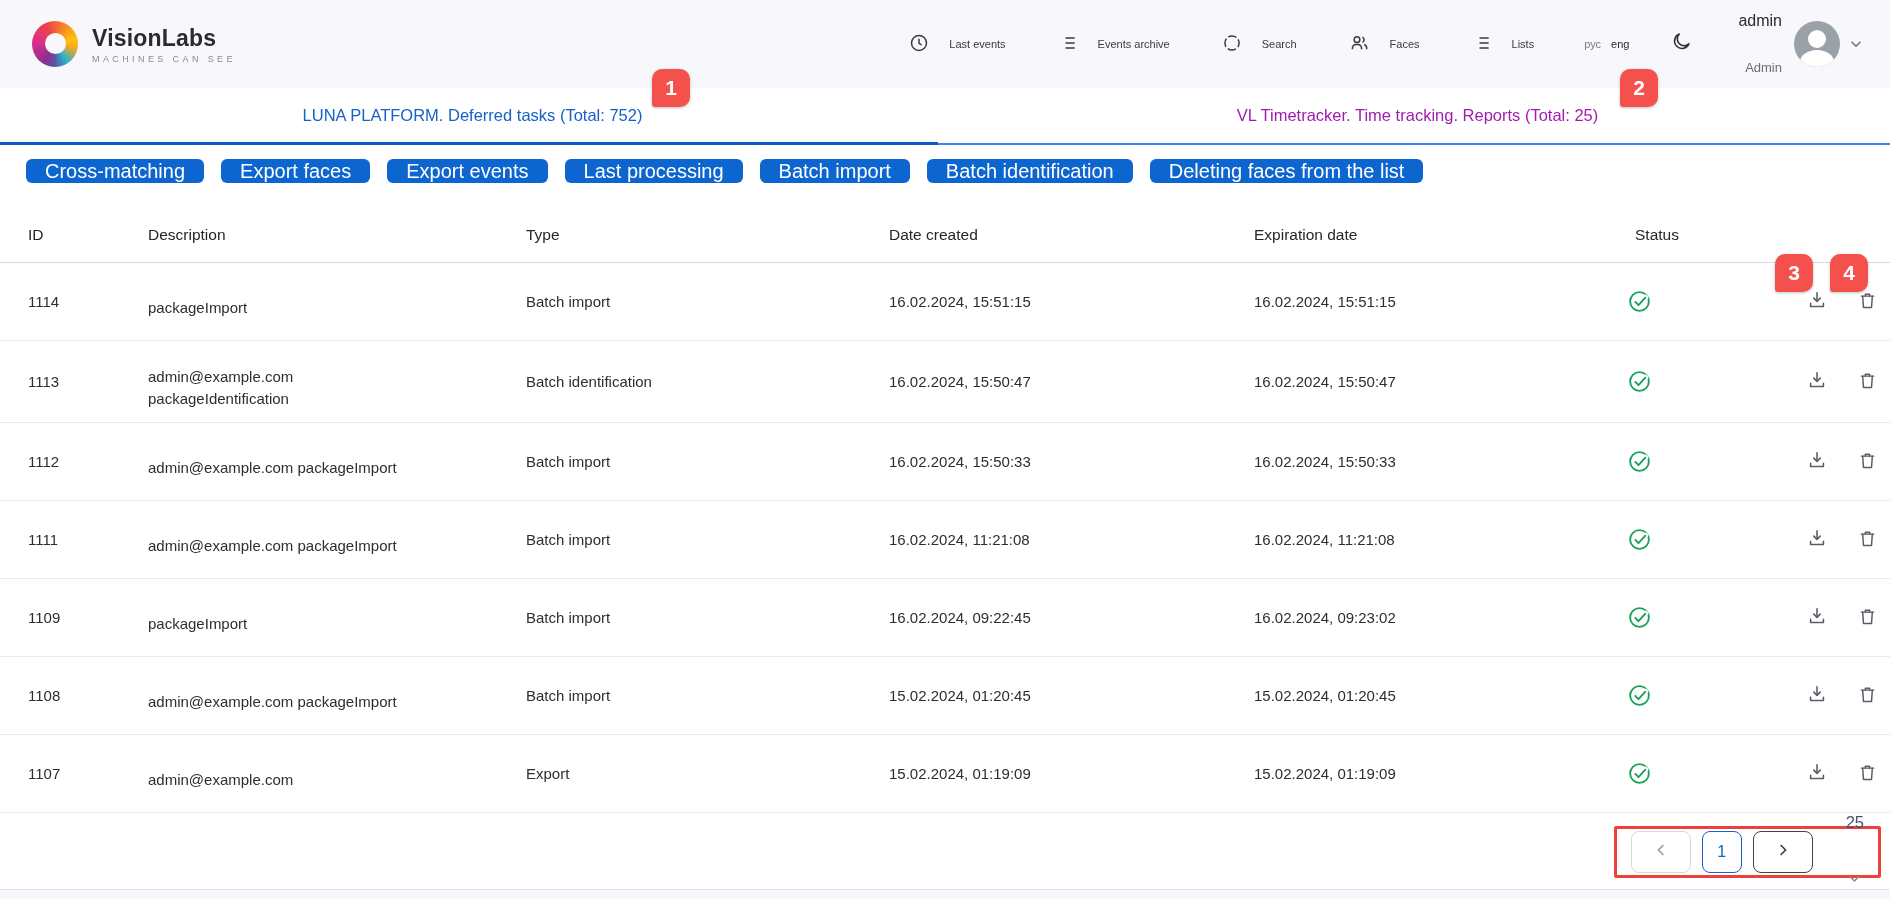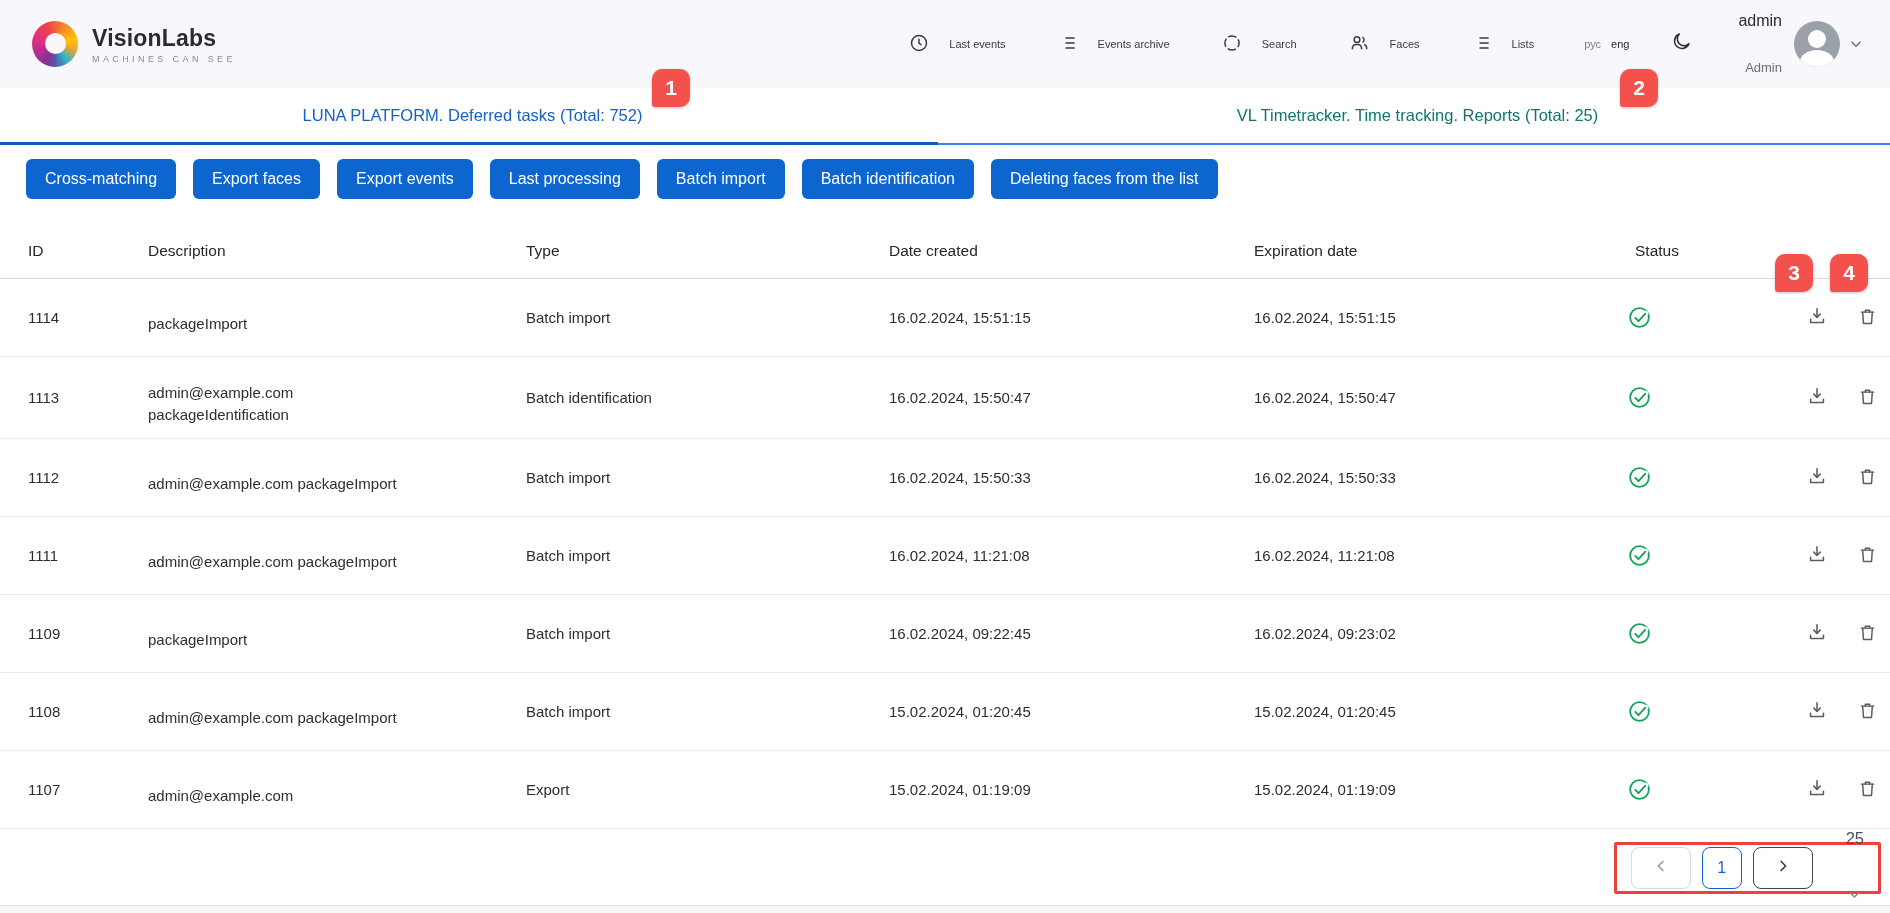--- a/index.html
+++ b/index.html
@@ -29,26 +29,26 @@
   .user-role { font-size:13px; color:#6d6c77; }
   .avatar { width:46px; height:46px; border-radius:50%; background:#9aa1a8; margin-left:12px; position:relative; overflow:hidden; cursor:pointer; }
   .avatar .head { position:absolute; left:14px; top:9px; width:18px; height:18px; border-radius:50%; background:#ffffff; }
   .avatar .body { position:absolute; left:6px; top:29px; width:34px; height:24px; border-radius:50%; background:#ffffff; }
   .avatar-caret { margin-left:8px; cursor:pointer; display:flex; }
 
   
   .tabs { height:57px; display:flex; position:relative; background:#ffffff; border-bottom:2px solid #3b82f6; }
   .tab { width:50%; display:flex; align-items:center; justify-content:center; font-size:16.5px; cursor:pointer; }
   .tab.active { color:#1661c7; }
-  .tab.inactive { color:#0f766e;text-align:right; }
+  .tab.inactive { color:#a21caf;text-align:right; }
   .tab-underline { position:absolute; left:0; bottom:-2px; width:938px; height:3px; background:#0e5ac2; }
 
   
   .actions { padding:14px 0 24px 26px; display:flex; gap:17px; background:#ffffff; }
-  .btn-primary { background:#0d66cf; color:#ffffff; border:none; border-radius:6px; height:40px; padding:0 19px; font-size:16px; font-family:inherit; cursor:pointer; white-space:nowrap; }
+  .btn-primary { background:#0d66cf; color:#ffffff; border:none; border-radius:6px; height:24px; padding:0 19px; font-size:20px; font-family:inherit; cursor:pointer; white-space:nowrap; }
 
   
   .grid-row { display:grid; grid-template-columns:120px 378px 363px 365px 365px 170px 55px 46px; padding-left:28px; align-items:center; }
   .thead { height:56px; border-bottom:1px solid #d9d9e1; font-size:15.5px; color:#26252e; }
   .trow { min-height:78px; border-bottom:1px solid #e9e9f0; font-size:15px; color:#2e2d36; }
   .trow.tall { min-height:82px; }
   .cell-desc { white-space:pre-line; line-height:1.45; padding-right:20px;margin-top:12px; }
   .status-cell { display:flex; align-items:center; padding-left:8px; }
   .thead .status-head { padding-left:16px; }
   .icon-btn { background:none; border:none; cursor:pointer; display:flex; align-items:center; justify-content:center; width:100%; padding:0; }

